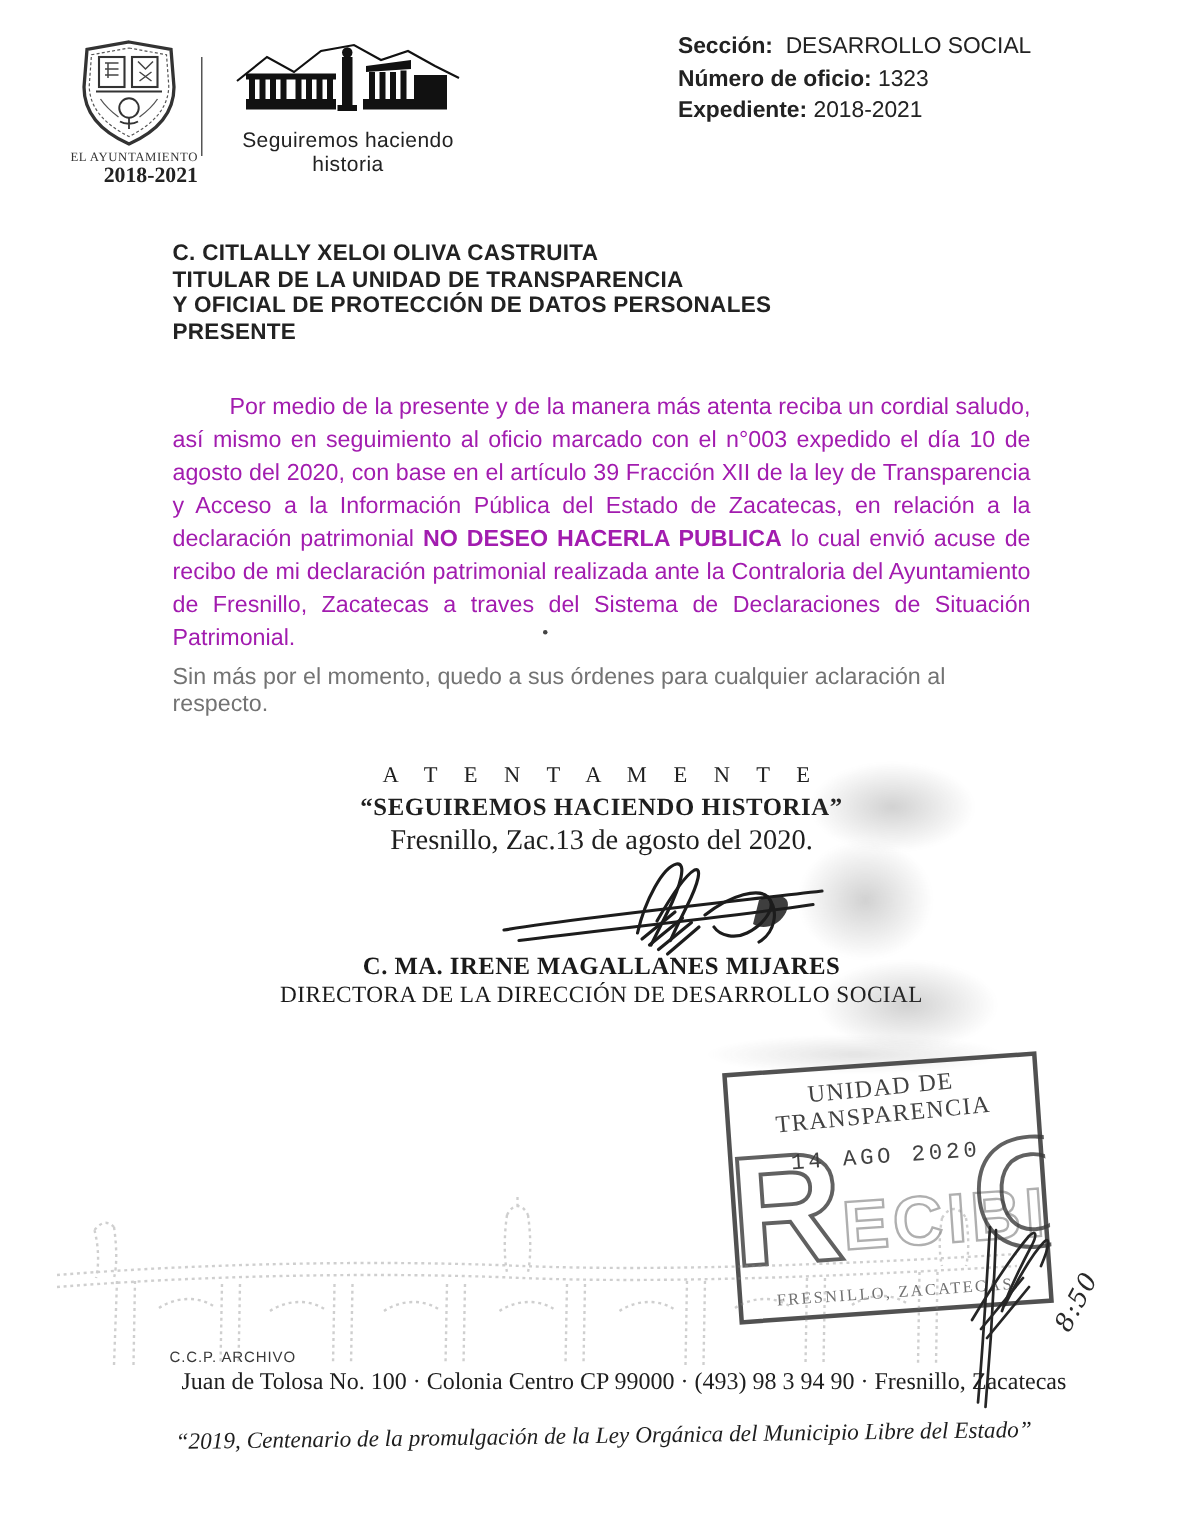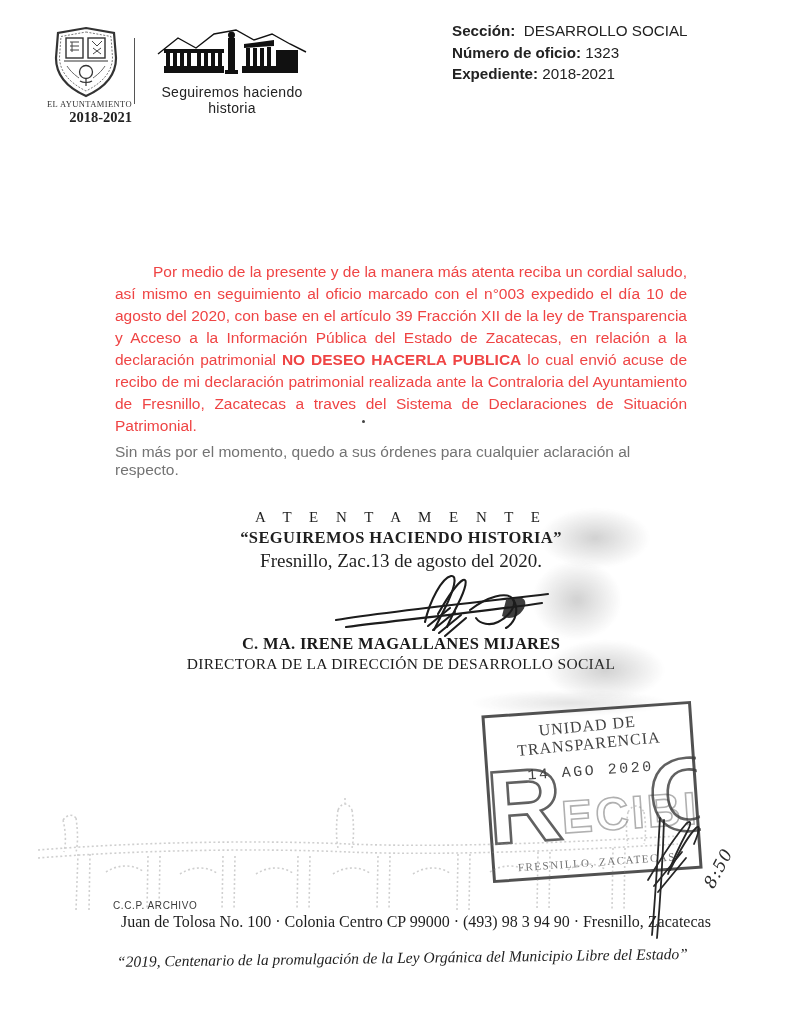--- a/index.html
+++ b/index.html
@@ -17,21 +17,21 @@
   .fresnillo-name{font-family:"Liberation Serif",serif;color:#111;line-height:30px;margin-top:-4px;white-space:nowrap;}
   .fn-big{font-size:33px;}
   .fn-mid{font-size:26px;letter-spacing:1px;}
   .fresnillo-tagline{font-size:14px;color:#222;letter-spacing:.3px;margin-top:-2px;}
   .header-fields{position:absolute;left:437px;top:20px;font-size:15.2px;line-height:21.5px;color:#222;}
   .header-fields .row{white-space:nowrap;margin-left:15px;}
   .header-fields b{font-weight:bold;}
   
   .recipient{position:absolute;left:115px;top:160px;font-size:15px;font-weight:bold;line-height:17.6px;letter-spacing:.2px;color:#222;}
   
-  .body-text{position:absolute;left:115px;top:261px;width:572px;font-size:15.5px;line-height:22px;text-align:justify;color:#ef4444;}
+  .body-text{position:absolute;left:115px;top:261px;width:572px;font-size:15.5px;line-height:22px;text-align:justify;color:#a21caf;}
   .body-text .indent{display:inline-block;width:38px;}
   .closing-line{position:absolute;left:115px;top:443px;width:580px;font-size:15.5px;color:#737373;}
   .tiny-dot{position:absolute;left:362px;top:420px;width:3px;height:3px;background:#444;border-radius:50%;}
   
   .atentamente{position:absolute;left:115px;top:509px;width:572px;text-align:center;font-family:"Liberation Serif",serif;color:#1f1f1f;}
   .salutation{font-size:15px;letter-spacing:7px;}
   .motto{font-size:16.5px;font-weight:bold;letter-spacing:.4px;margin-top:2px;}
   .dateline{font-size:19px;margin-top:2px;}
   .signature{position:absolute;left:330px;top:570px;}
   .signer{position:absolute;left:115px;top:634px;width:572px;text-align:center;font-family:"Liberation Serif",serif;color:#1a1a1a;}
@@ -111,20 +111,26 @@
     </span>
     <div class="fresnillo-tagline">Seguiremos haciendo historia</div>
   </div>
 
   <div class="header-fields">
     <div class="row"><b>Sección:</b>&nbsp;&nbsp;<span>DESARROLLO SOCIAL</span></div>
     <div class="row"><b>Número de oficio:</b>&nbsp;<span>1323</span></div>
     <div class="row"><b>Expediente:</b>&nbsp;<span>2018-2021</span></div>
   </div>
 
+  <div class="recipient">
+    <div>C. CITLALLY XELOI OLIVA CASTRUITA</div>
+    <div>TITULAR DE LA UNIDAD DE TRANSPARENCIA</div>
+    <div>Y OFICIAL DE PROTECCIÓN DE DATOS PERSONALES</div>
+    <div>PRESENTE</div>
+  </div>
 
   <div class="body-text">
     <span class="indent"></span><span>Por medio de la presente y de la manera más atenta reciba un cordial saludo, así mismo en seguimiento al oficio marcado con el n°003 expedido el día 10 de agosto del 2020, con base en el artículo 39 Fracción XII de la ley de Transparencia y Acceso a la Información Pública del Estado de Zacatecas, en relación a la declaración patrimonial </span><b>NO DESEO HACERLA PUBLICA</b><span> lo cual envió acuse de recibo de mi declaración patrimonial realizada ante la Contraloria del Ayuntamiento de Fresnillo, Zacatecas a traves del Sistema de Declaraciones de Situación Patrimonial.</span>
   </div>
   <div class="tiny-dot"></div>
   <div class="closing-line">Sin más por el momento, quedo a sus órdenes para cualquier aclaración al respecto.</div>
 
   <div class="atentamente">
     <div class="salutation">A T E N T A M E N T E</div>
     <div class="motto">“SEGUIREMOS HACIENDO HISTORIA”</div>

